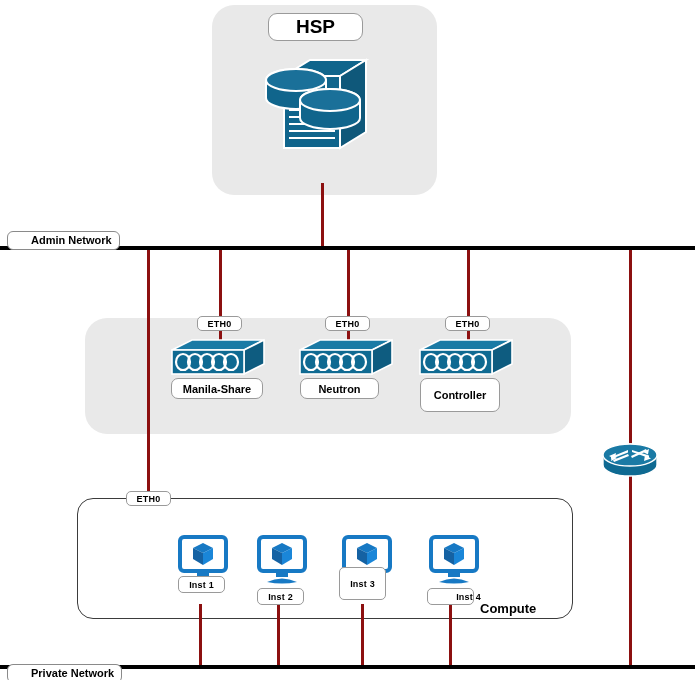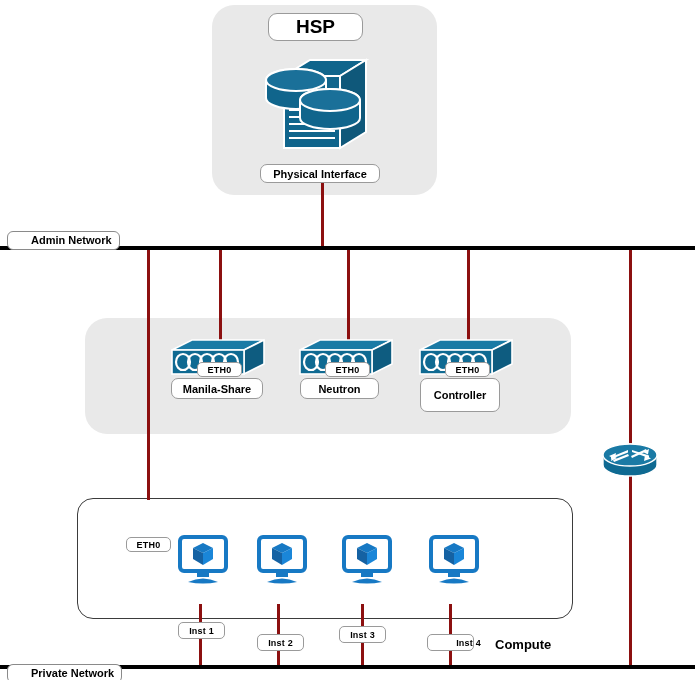--- a/index.html
+++ b/index.html
@@ -17,21 +17,21 @@
     border:1px solid #9a9a9a;
     border-radius:7px;
     font-weight:bold;
     color:#000000;
     text-align:center;
     white-space:nowrap;
     display:flex;align-items:center;justify-content:center;
     box-sizing:border-box;
     z-index:30;
   }
-  .pill.small{font-size:9px;border-radius:5px;letter-spacing:.2px;margin-top:46px;}
+  .pill.small{font-size:9px;border-radius:5px;letter-spacing:.2px;}
   .pill.mid{font-size:11px;}
   .pill.big{font-size:19px;border-radius:9px;}
 
   
   .bus{position:absolute;height:4px;background:#000000;z-index:20;}
   .netlabel{
     position:absolute;background:#ffffff;border:1px solid #8a8a8a;border-radius:6px;
     font-size:11px;font-weight:bold;color:#000;padding:2px 7px 3px 23px;z-index:25;
     white-space:nowrap;
   }
@@ -81,21 +81,20 @@
         <ellipse cx="34" cy="32" rx="30" ry="11" fill="#1a7099" stroke="#ffffff" stroke-width="2"></ellipse>
       </g>
 
       <g>
         <path d="M38,52 a30,11 0 0 1 60,0 v18 a30,11 0 0 1 -60,0 z" fill="#10658c" stroke="#ffffff" stroke-width="2"></path>
         <ellipse cx="68" cy="52" rx="30" ry="11" fill="#1a7099" stroke="#ffffff" stroke-width="2"></ellipse>
       </g>
     </svg>
   </div>
 
-  <div class="pill mid" style="left:260px;top:164px;width:120px;height:19px;">Physical Interface</div>
 
   <div class="link" style="left:321px;top:183px;height:66px;"></div>
 
   <div class="netlabel" style="left:7px;top:231px;">Admin Network</div>
   <div class="bus" style="left:0px;top:246px;width:695px;"></div>
 
   <div class="link" style="left:147px;top:248px;height:252px;"></div>
   <div class="link" style="left:219px;top:248px;height:95px;"></div>
   <div class="link" style="left:347px;top:248px;height:95px;"></div>
   <div class="link" style="left:467px;top:248px;height:95px;"></div>
@@ -179,21 +178,21 @@
         <polygon points="27,13 12,19 13,21 28,15"></polygon>
         <polygon points="10,20 11,14.5 16,17"></polygon>
       </g>
     </svg>
   </div>
 
   <div class="computebox" style="left:77px;top:498px;width:494px;height:119px;"></div>
 
   <div class="pill small" style="left:126px;top:491px;width:45px;height:15px;">ETH0</div>
 
-  <div class="computelabel" style="left:495px;top:601px;margin-top:36px;">Compute</div>
+  <div class="computelabel" style="left:480px;top:601px;">Compute</div>
 
   <div class="icon" style="left:177px;top:534px;width:52px;height:52px;">
     <svg width="52" height="52" viewBox="0 0 52 52">
       <rect x="3" y="3" width="46" height="34" rx="4" ry="4" fill="none" stroke="#1779c4" stroke-width="4"></rect>
 
       <path d="M20,37 h12 v6 h-12 z" fill="#1779c4"></path>
 
       <path d="M11,48 q15,-7 30,0 q-15,3 -30,0 z" fill="#1779c4"></path>
 
       <g transform="translate(26,20)">
@@ -224,21 +223,21 @@
       <rect x="3" y="3" width="46" height="34" rx="4" ry="4" fill="none" stroke="#1779c4" stroke-width="4"></rect>
       <path d="M20,37 h12 v6 h-12 z" fill="#1779c4"></path>
       <path d="M11,48 q15,-7 30,0 q-15,3 -30,0 z" fill="#1779c4"></path>
       <g transform="translate(26,20)">
         <polygon points="0,-11 10,-6 0,-1 -10,-6" fill="#1779c4"></polygon>
         <polygon points="-10,-6 0,-1 0,11 -10,5" fill="#1562a3"></polygon>
         <polygon points="10,-6 0,-1 0,11 10,5" fill="#1a86d8"></polygon>
       </g>
     </svg>
   </div>
-  <div class="pill small" style="left:339px;top:580px;width:47px;height:17px;">Inst 3</div>
+  <div class="pill small" style="left:339px;top:567px;width:47px;height:33px;">Inst 3</div>
 
   <div class="icon" style="left:428px;top:534px;width:52px;height:52px;">
     <svg width="52" height="52" viewBox="0 0 52 52">
       <rect x="3" y="3" width="46" height="34" rx="4" ry="4" fill="none" stroke="#1779c4" stroke-width="4"></rect>
       <path d="M20,37 h12 v6 h-12 z" fill="#1779c4"></path>
       <path d="M11,48 q15,-7 30,0 q-15,3 -30,0 z" fill="#1779c4"></path>
       <g transform="translate(26,20)">
         <polygon points="0,-11 10,-6 0,-1 -10,-6" fill="#1779c4"></polygon>
         <polygon points="-10,-6 0,-1 0,11 -10,5" fill="#1562a3"></polygon>
         <polygon points="10,-6 0,-1 0,11 10,5" fill="#1a86d8"></polygon>

